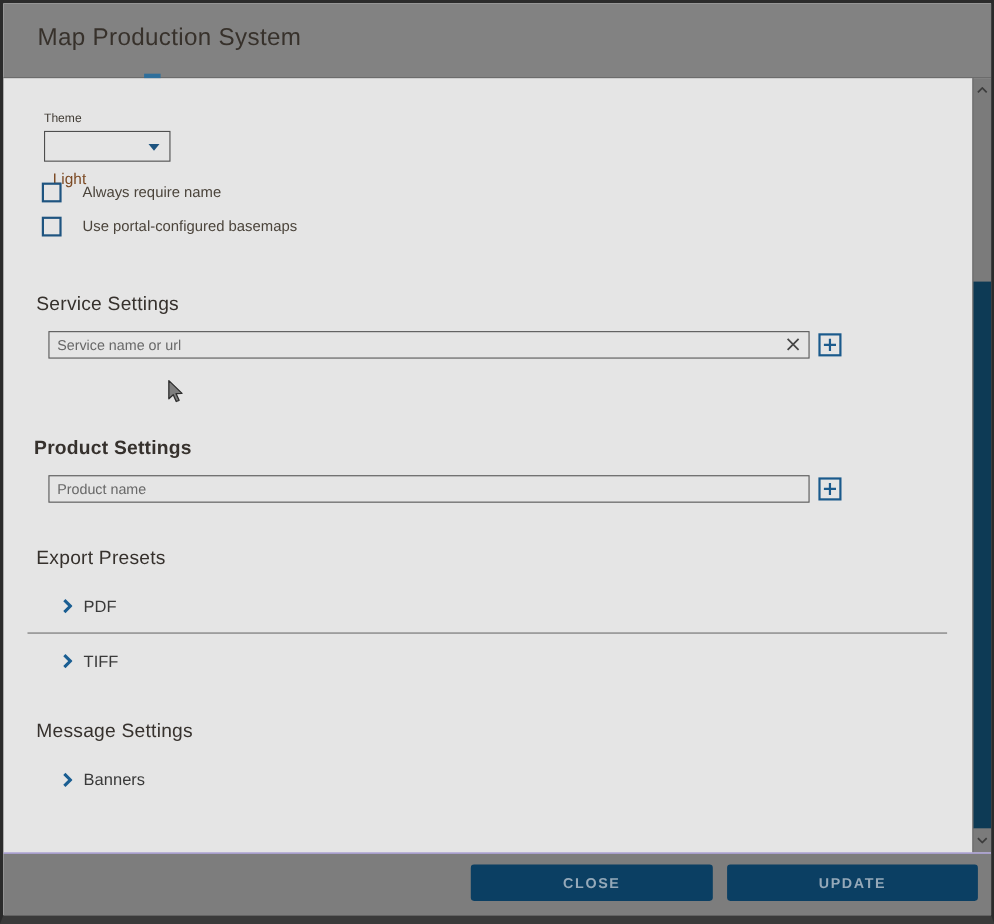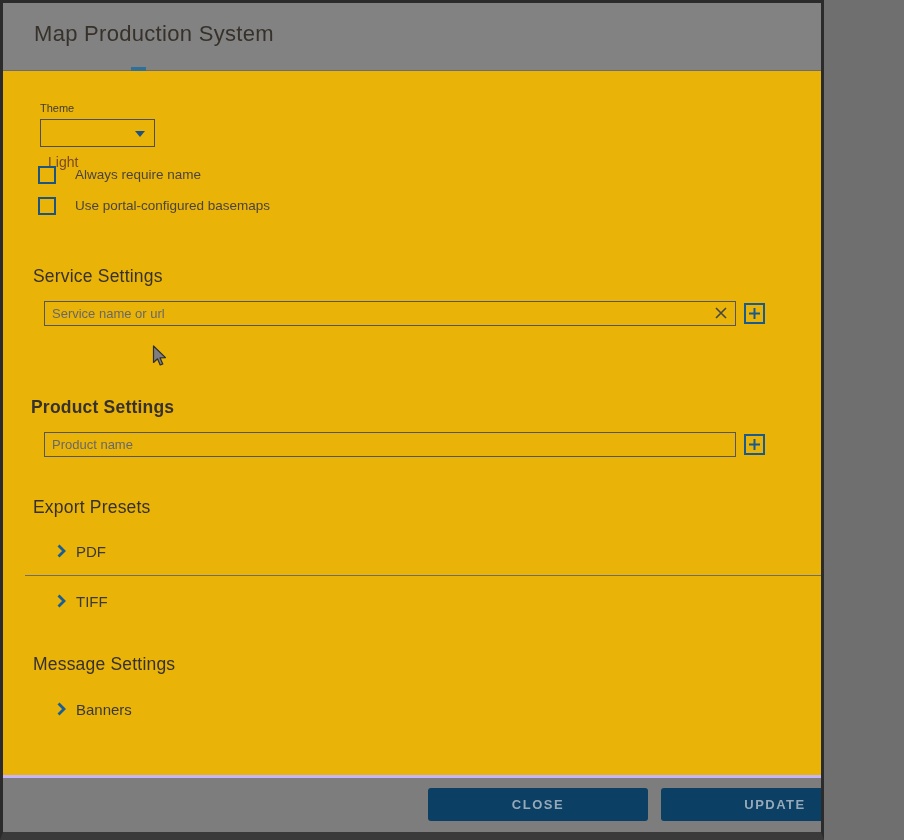--- a/index.html
+++ b/index.html
@@ -1,19 +1,19 @@
 <!DOCTYPE html>
 <html><head>
 <meta charset="utf-8">
 <style>
   html,body{margin:0;padding:0;background:#6f6f6f;font-family:"Liberation Sans",sans-serif;}
   #window{
-    position:relative;width:824px;height:840px;box-sizing:border-box;
+    position:relative;width:904px;height:840px;box-sizing:border-box;
     border:3px solid #2b2b2b;border-bottom:8px solid #3a3a3a;
-    background:#eab308;overflow:hidden;
+    background:#e5e5e5;overflow:hidden;
   }
   
   .header{position:absolute;left:0;top:0;width:898px;height:67px;background:#828282;border-bottom:1px solid #6c6c6c;}
   .title{margin:0;position:absolute;left:31px;top:18px;font-size:22px;font-weight:500;color:#37312b;letter-spacing:.3px;}
   .scroll-sliver{position:absolute;left:128px;top:64px;width:15px;height:4px;background:#2f6f9b;z-index:3;}
   
   .field-label{position:absolute;font-size:11px;color:#403b34;}
   .section-heading{position:absolute;font-size:17.5px;font-weight:400;color:#36312d;letter-spacing:.2px;}
   
   .select{position:absolute;left:37px;top:116px;width:115px;height:28px;border:1px solid #4e4e4e;box-sizing:border-box;cursor:default;background:transparent;}
@@ -27,21 +27,21 @@
   .text-input{position:absolute;left:41px;width:692px;height:25px;box-sizing:border-box;border:1px solid #565656;background:transparent;font-size:13px;color:#4a4a4a;padding:0 26px 0 7px;}
   .text-input::placeholder{color:#686868;opacity:1;}
   .icon-btn{position:absolute;background:transparent;border:none;padding:0;cursor:pointer;line-height:0;}
   .add-btn{position:absolute;width:21px;height:21px;box-sizing:border-box;border:2px solid #1a5a8c;background:transparent;padding:0;cursor:pointer;line-height:0;}
   
   .expander{position:absolute;left:54px;height:20px;display:flex;align-items:center;cursor:pointer;}
   .expander .chev{margin-right:10px;line-height:0;}
   .expander .exp-label{font-size:15px;color:#3a3a3a;}
   .divider{position:absolute;height:1px;background:#6e6e6e;}
   
-  .footer{position:absolute;left:0;top:772px;width:898px;height:57px;background:#7d7d7d;border-top:3px solid #c4b5fd;}
+  .footer{position:absolute;left:0;top:772px;width:898px;height:57px;background:#7d7d7d;border-top:1px solid #c4b5fd;}
   .btn{position:absolute;top:10px;height:33px;border:none;border-radius:3px;background:#0b3f63;color:#95a9b9;font-family:"Liberation Sans",sans-serif;font-size:13px;font-weight:600;letter-spacing:1.5px;cursor:pointer;}
   .btn-close{left:425px;width:220px;}
   .btn-update{left:658px;width:228px;}
   
   .scrollbar{position:absolute;left:881px;top:68px;width:17px;height:704px;background:#7b7b7b;border-left:1px solid #6c6c6c;box-sizing:border-box;}
   .sb-arrow{position:absolute;left:0;width:16px;height:18px;display:flex;align-items:center;justify-content:center;cursor:pointer;}
   .sb-up{top:2px;}
   .sb-down{bottom:2px;}
   .sb-thumb{position:absolute;left:0;top:185px;width:16px;height:497px;background:#0d3a55;cursor:pointer;}
   

